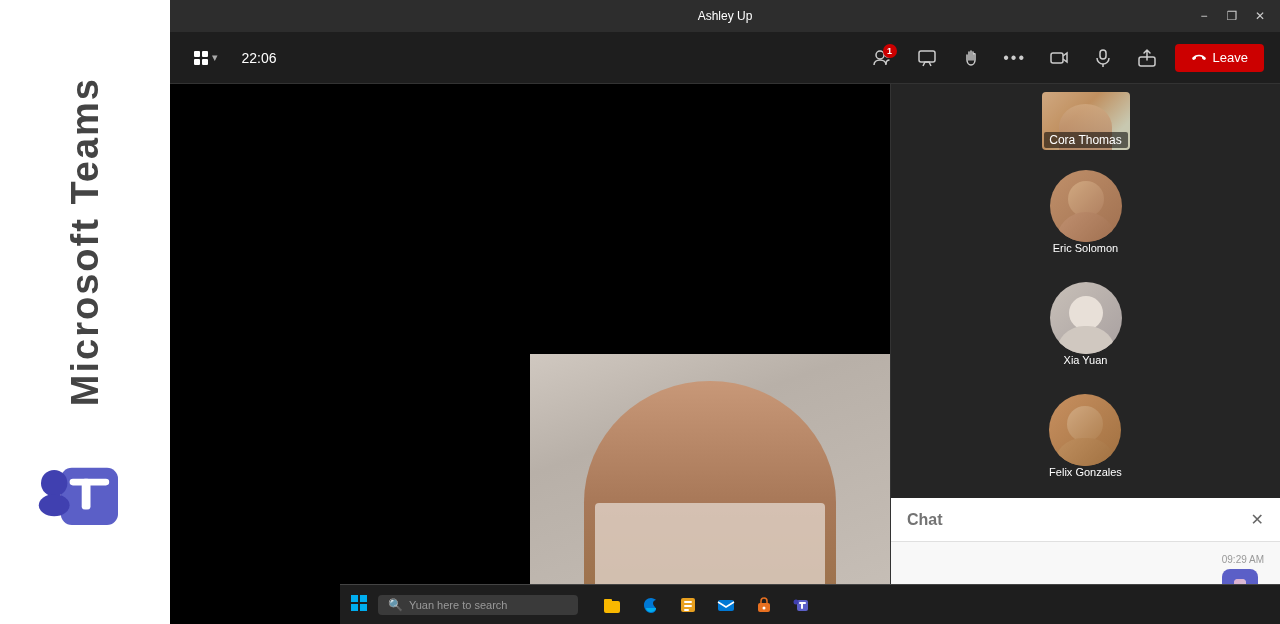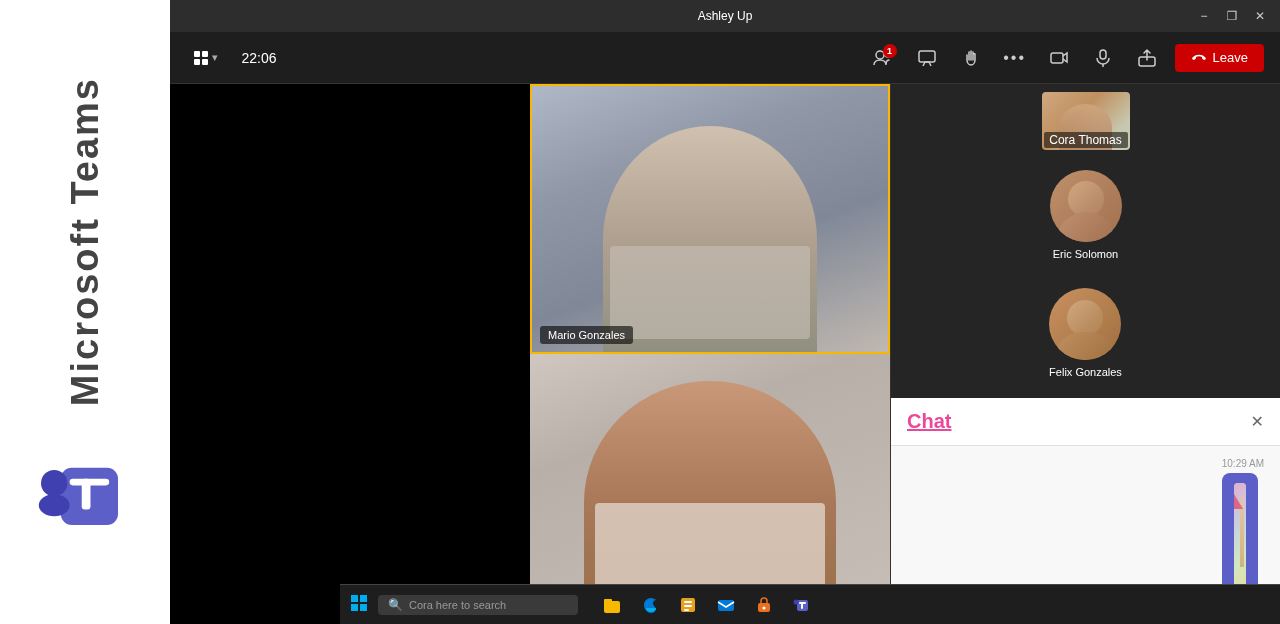--- a/index.html
+++ b/index.html
@@ -229,40 +229,38 @@
       background: #1e1e1e;
       border-left: 1px solid #333;
       flex-shrink: 0;
     }
     .participant-item {
       display: flex;
       flex-direction: column;
       align-items: center;
       padding: 12px 8px;
       cursor: pointer;
-      gap: 6px;
     }
     .participant-name {
       color: #fff;
       font-size: 11px;
       text-align: center;
     }
     .chat-header {
       display: flex;
       align-items: center;
       justify-content: space-between;
       padding: 12px 16px;
       border-bottom: 1px solid #e0e0e0;
       flex-shrink: 0;
     }
     .chat-title {
-      font-size: 20px;
+      font-size: 16px;
       font-weight: 600;
-      color: #ec4899;
-      text-decoration: underline;
+      color: #737373;
     }
     .chat-close {
       color: #666;
       cursor: pointer;
       font-size: 16px;
     }
     .chat-messages {
       flex: 1;
       overflow-y: auto;
       padding: 12px 16px;
@@ -452,30 +450,20 @@
         <span>Leave</span>
       </button>
     </div>
   </div>
 
   <div class="meeting-content" style="height: calc(100% - 32px - 52px - 40px);">
 
     <div class="video-grid">
 
 
-      <div class="video-tile" style="grid-column:2; grid-row:1; border:2px solid #f9b800;">
-        <div style="width:100%;height:100%;background:linear-gradient(160deg,#b0b8c8 0%,#9098a8 30%,#808898 60%,#c0b8b0 100%);position:relative;overflow:hidden;">
-          <div style="position:absolute;bottom:0;left:20%;width:60%;height:85%;background:linear-gradient(180deg,#d0c0b0,#b0a090,#909080);border-radius:50% 50% 0 0;"></div>
-
-          <div style="position:absolute;bottom:5%;left:22%;width:56%;height:35%;background:#c8c0b8;opacity:0.6;border-radius:4px;"></div>
-        </div>
-        <div class="video-tile-label name-tag">
-          <span>Mario Gonzales</span>
-        </div>
-      </div>
 
       <div class="video-tile" style="grid-column:2; grid-row:2;">
         <div style="width:100%;height:100%;background:linear-gradient(160deg,#d0c8c0 0%,#b8b0a8 30%,#c8c0b8 100%);position:relative;overflow:hidden;">
           <div style="position:absolute;bottom:0;left:15%;width:70%;height:90%;background:linear-gradient(180deg,#c89878,#a87858,#987048);border-radius:50% 50% 0 0;"></div>
 
           <div style="position:absolute;bottom:5%;left:18%;width:64%;height:40%;background:#e8e0d8;opacity:0.7;border-radius:4px;"></div>
         </div>
         <div class="video-tile-label name-tag">
           <span class="mic-icon-sm">✋</span>
           <span>Natasha Jones</span>
@@ -498,41 +486,50 @@
         <div class="participant-item">
           <div style="width:72px;height:72px;border-radius:50%;overflow:hidden;background:linear-gradient(135deg,#c0906a,#a07050);">
             <div style="width:100%;height:100%;display:flex;flex-direction:column;align-items:center;justify-content:flex-end;padding-bottom:0;">
               <div style="width:36px;height:36px;border-radius:50%;background:linear-gradient(135deg,#d0a880,#b08060);margin-bottom:-5px;"></div>
               <div style="width:60px;height:30px;background:linear-gradient(135deg,#c09070,#a07050);border-radius:40px 40px 0 0;"></div>
             </div>
           </div>
           <span class="participant-name">Eric Solomon</span>
         </div>
 
+        <div class="participant-item">
+          <div style="width:72px;height:72px;border-radius:50%;overflow:hidden;background:linear-gradient(135deg,#c8c0b8,#a8a0a0);">
+            <div style="width:100%;height:100%;display:flex;flex-direction:column;align-items:center;justify-content:flex-end;">
+              <div style="width:34px;height:34px;border-radius:50%;background:#e8e0d8;margin-bottom:-4px;"></div>
+              <div style="width:60px;height:28px;background:#d0c8c0;border-radius:40px 40px 0 0;"></div>
+            </div>
+          </div>
+          <span class="participant-name">Xia Yuan</span>
+        </div>
 
         <div class="participant-item">
           <div style="width:72px;height:72px;border-radius:50%;overflow:hidden;background:linear-gradient(135deg,#c89060,#a07040);">
             <div style="width:100%;height:100%;display:flex;flex-direction:column;align-items:center;justify-content:flex-end;">
               <div style="width:36px;height:36px;border-radius:50%;background:linear-gradient(135deg,#d0a880,#b08050);margin-bottom:-4px;"></div>
               <div style="width:62px;height:28px;background:linear-gradient(135deg,#c09060,#a07040);border-radius:40px 40px 0 0;"></div>
             </div>
           </div>
           <span class="participant-name">Felix Gonzales</span>
         </div>
       </div>
 
       <div class="chat-column">
         <div class="chat-header">
           <span class="chat-title">Chat</span>
           <span class="chat-close">✕</span>
         </div>
         <div class="chat-messages">
 
           <div style="align-self:flex-end;max-width:88%;">
-            <div style="font-size:10px;color:#999;text-align:right;margin-bottom:4px;">10:29 AM</div>
+            <div style="font-size:10px;color:#999;text-align:right;margin-bottom:4px;">09:29 AM</div>
             <div class="msg-bubble self">
               <div class="chat-img-preview">
                 <div class="chat-img-preview-inner">
 
                   <div style="width:100%;height:100%;background:linear-gradient(135deg,#e0b0d0 0%,#c8d0e0 35%,#d0e8c0 65%,#f0d890 100%);position:relative;">
                     <div style="position:absolute;right:15%;top:10%;width:30%;height:60%;background:linear-gradient(180deg,#f0c890,#d0a870);border-radius:50% 50% 0 0;opacity:0.8;"></div>
 
                     <div style="position:absolute;right:20%;top:5%;width:0;height:0;border-left:12px solid transparent;border-right:12px solid transparent;border-bottom:20px solid #e04060;opacity:0.7;"></div>
                   </div>
                 </div>
@@ -552,21 +549,21 @@
     <span class="taskbar-start">
       <svg width="18" height="18" viewBox="0 0 18 18">
         <rect x="1" y="1" width="7" height="7" fill="#00adef"></rect>
         <rect x="10" y="1" width="7" height="7" fill="#00adef"></rect>
         <rect x="1" y="10" width="7" height="7" fill="#00adef"></rect>
         <rect x="10" y="10" width="7" height="7" fill="#00adef"></rect>
       </svg>
     </span>
     <div class="taskbar-search">
       <span class="taskbar-search-icon">🔍</span>
-      <span class="taskbar-search-text">Cora here to search</span>
+      <span class="taskbar-search-text">Yuan here to search</span>
     </div>
     <div class="taskbar-apps">
       <div class="taskbar-app">
         <svg width="20" height="20" viewBox="0 0 20 20">
           <rect x="2" y="6" width="16" height="12" rx="2" fill="#f9b800"></rect>
           <rect x="2" y="4" width="8" height="4" rx="1" fill="#f9b800"></rect>
         </svg>
       </div>
       <div class="taskbar-app">
         <svg width="20" height="20" viewBox="0 0 20 20">

